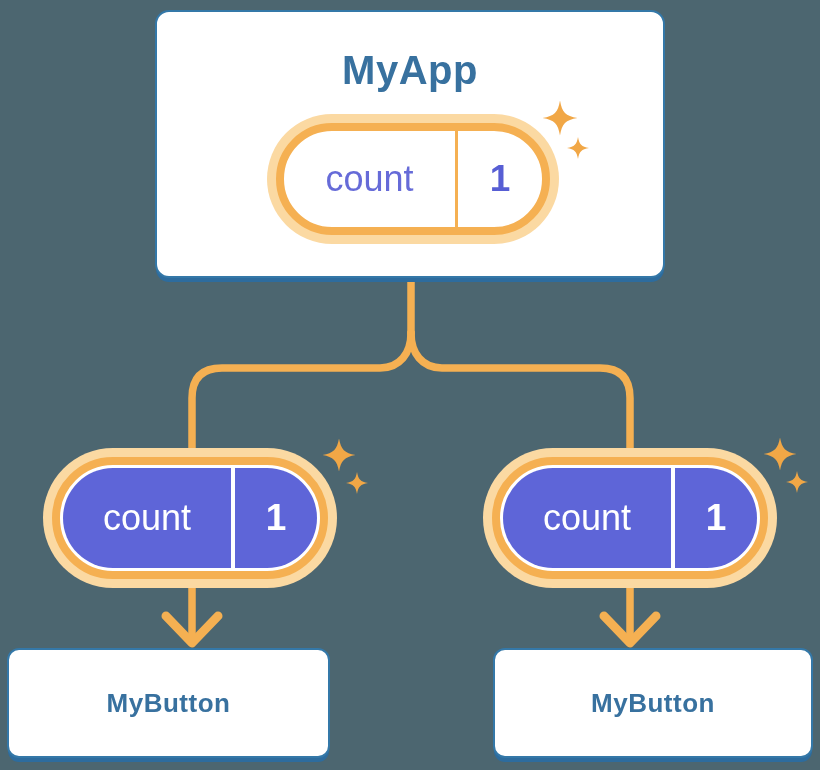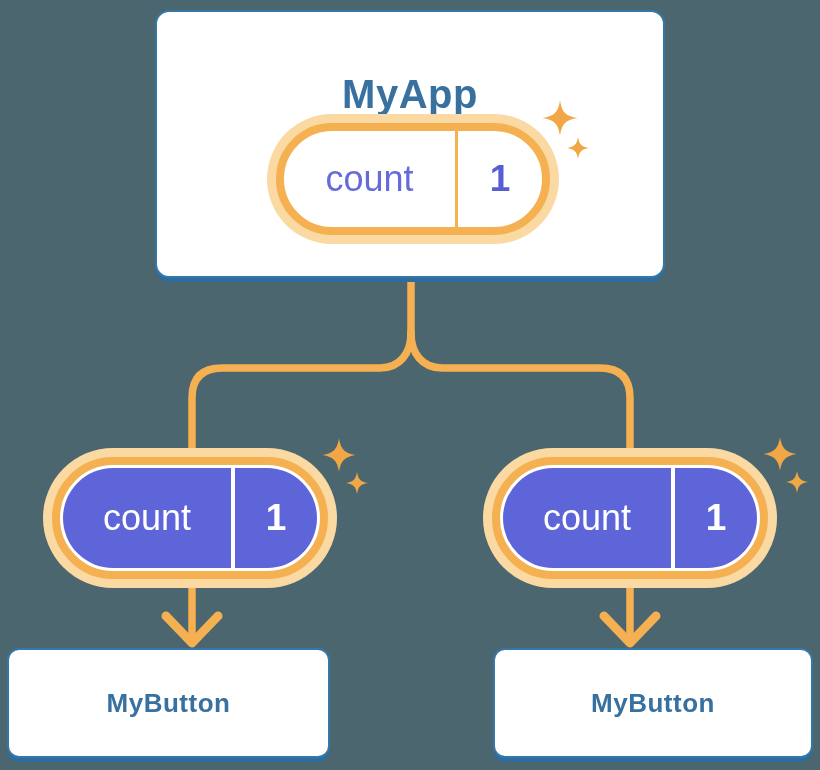--- a/index.html
+++ b/index.html
@@ -25,21 +25,20 @@
     z-index: 1;
   }
   .comp-title {
     position: absolute;
     left: 0; right: 0;
     text-align: center;
     font-size: 40px;
     font-weight: 600;
     color: #38719F;
     letter-spacing: 0.5px;
-    margin-top: 24px;
   }
   #app-card   { left: 155px; top: 10px;  width: 510px; height: 268px; }
   #btn-card-0 { left: 7px;   top: 648px; width: 323px; height: 110px; border-radius: 12px; }
   #btn-card-1 { left: 493px; top: 648px; width: 320px; height: 110px; border-radius: 12px; }
   .btn-card-inner {
     width: 100%; height: 100%;
     display: flex; align-items: center; justify-content: center;
     font-size: 26px; font-weight: 600; color: #38719F; letter-spacing: 0.5px;
   }
 

